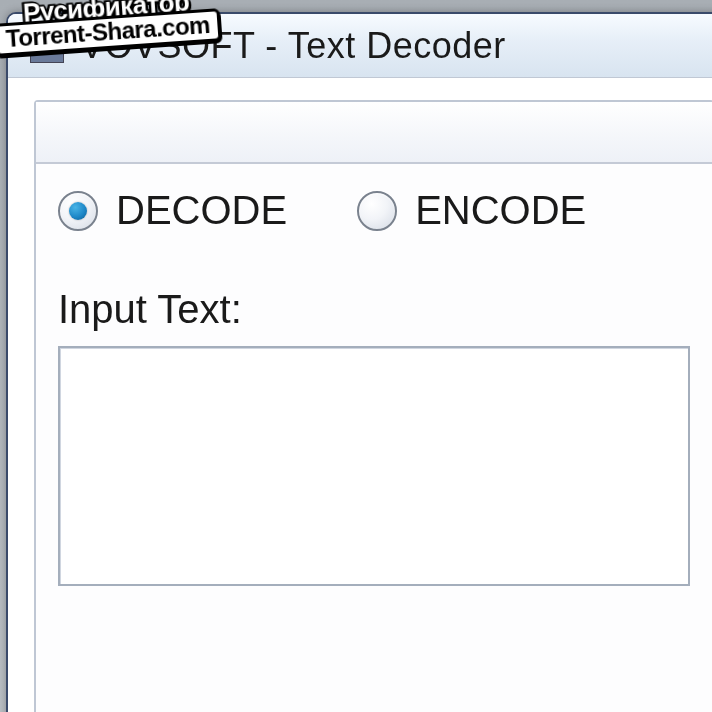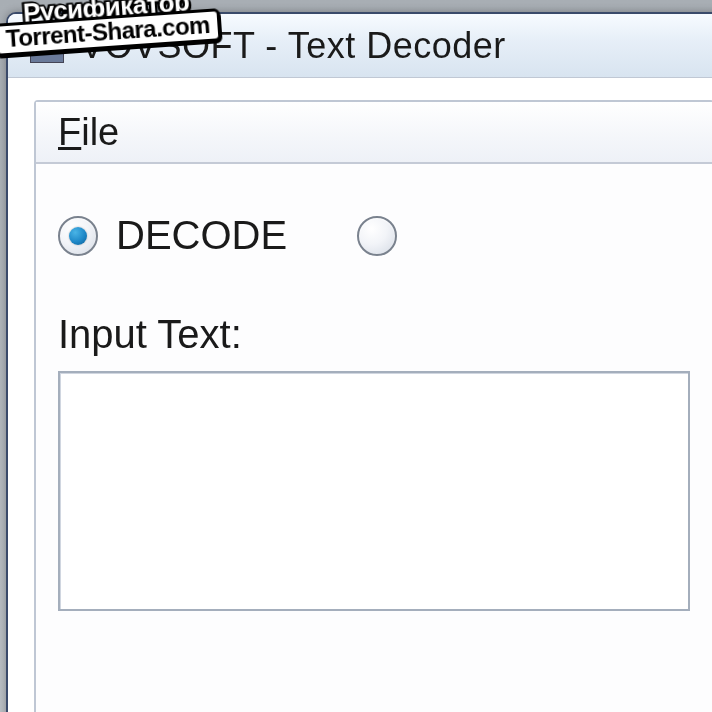--- a/index.html
+++ b/index.html
@@ -89,21 +89,21 @@
     font-size: 38px;
     color: #1a1a1a;
     cursor: default;
   }
   .menu-item .ul { text-decoration: underline; }
 
   .mode-row {
     display: flex;
     align-items: center;
     gap: 70px;
-    padding: 49px 22px 0 22px;
+    padding: 24px 22px 0 22px;
     box-sizing: border-box;
   }
 
   .radio {
     display: flex;
     align-items: center;
     gap: 18px;
     font-size: 40px;
     color: #1a1a1a;
     cursor: default;
@@ -193,32 +193,30 @@
 
     <div class="titlebar">
       <div class="title-icon"></div>
       <div class="title-text">VOVSOFT - Text Decoder</div>
     </div>
 
     <div class="client">
       <div class="panel">
 
         <div class="menubar">
-          <div class="menu-item">
-            <span class="ul">F</span><span>ile</span>
-          </div>
         </div>
 
         <div class="mode-row">
           <div class="radio">
             <div class="radio-circle checked"></div>
             <span>DECODE</span>
           </div>
           <div class="radio">
             <div class="radio-circle"></div>
+            <span>ENCODE</span>
           </div>
         </div>
 
         <div class="input-label">Input Text:</div>
 
         <div class="textarea"></div>
 
       </div>
     </div>
   </div>

